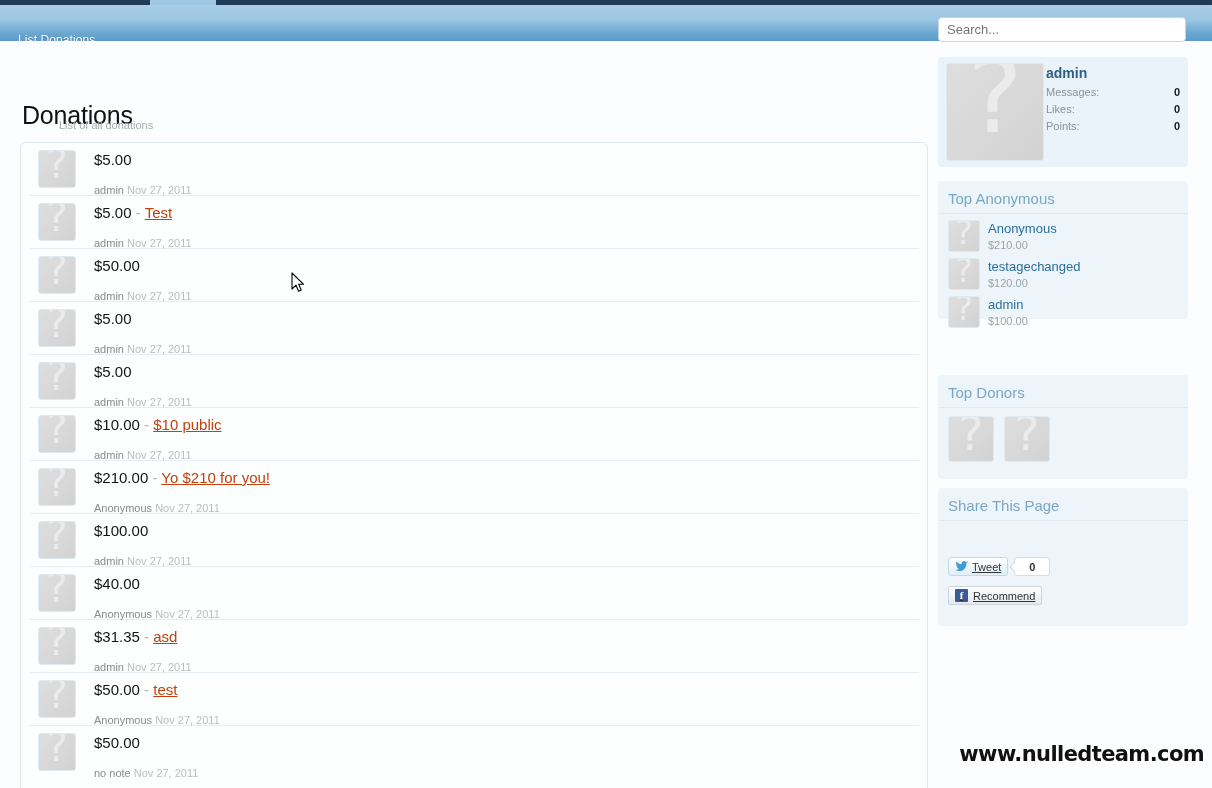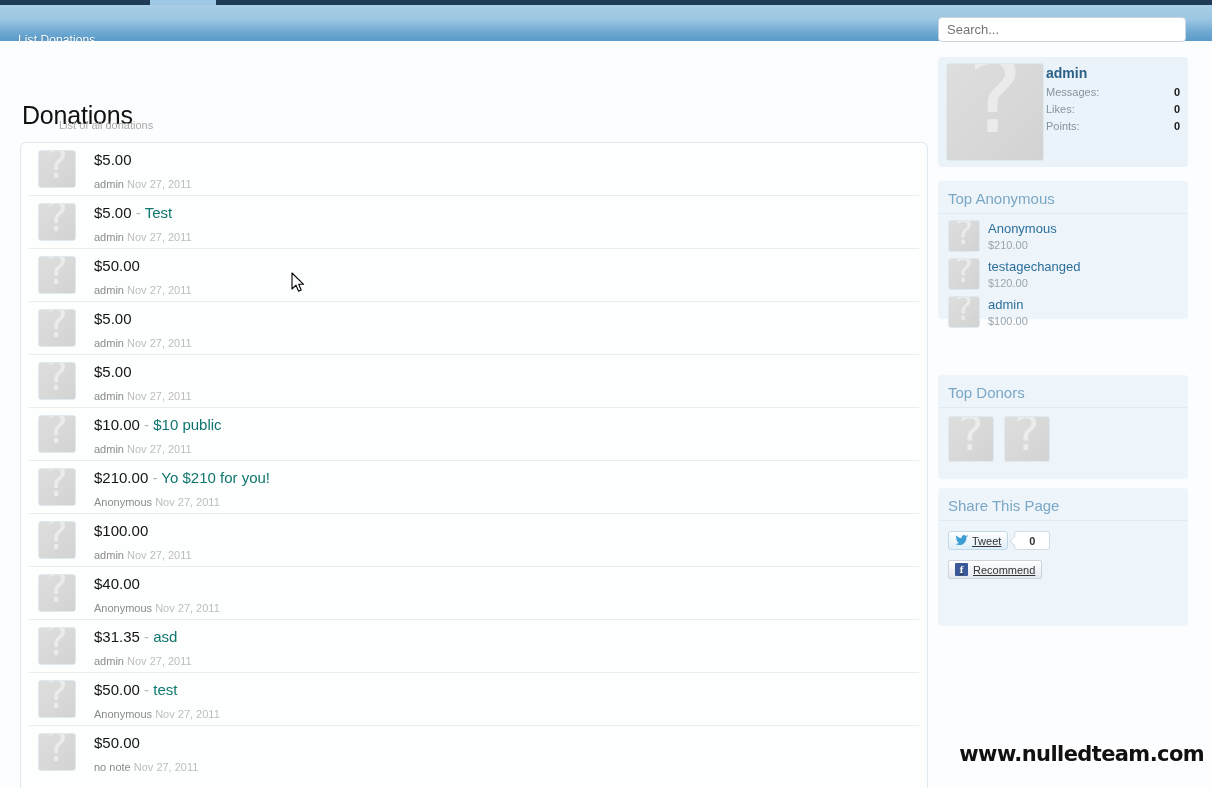--- a/index.html
+++ b/index.html
@@ -135,24 +135,24 @@
 
   .row-main {
     margin-left: 56px;
     font-size: 15px;
     color: #1a1a1a;
     line-height: 20px;
     white-space: nowrap;
   }
   .row-amount { font-weight: normal; color: #141414; }
   .row-dash { color: #b6b6b6; }
-  .row-note { color: #0f766e; }
+  .row-note { color: #c2410c; text-decoration: underline; }
   .row-sub {
     margin-left: 56px;
-    margin-top: 8px;
+    margin-top: 14px;
     font-size: 11px;
     color: #b3b3b3;
     white-space: nowrap;
   }
   .row-user { color: #8b8b8b; }
   .row-date { color: #bdbdbd; }
 
   
   #sidebar {
     position: absolute; left: 938px; top: 0;
@@ -198,21 +198,21 @@
   .td-name { font-size: 13px; color: #2c6f9c; line-height: 15px; }
   .td-amt { font-size: 11px; color: #9aa6ae; line-height: 14px; margin-top: 2px; }
 
   
   #top-donors { top: 334px; height: 104px; }
   .donors-row { display: flex; gap: 10px; padding: 4px 10px 0 10px; }
 
   
   #share-block { top: 447px; height: 138px; }
   .share-body { padding: 6px 10px 0 10px; }
-  .tweet-line { display: flex; align-items: center; }
+  .tweet-line { display: flex; align-items: center; margin-top: 26px; }
   .btn-tweet {
     display: inline-flex; align-items: center; gap: 4px;
     height: 19px; padding: 0 6px;
     border: 1px solid #c3d9e8;
     border-radius: 3px;
     background: linear-gradient(to bottom,#ffffff,#dfeef8);
     font-size: 11px; color: #333333;
   }
   .tweet-count {
     margin-left: 6px;

